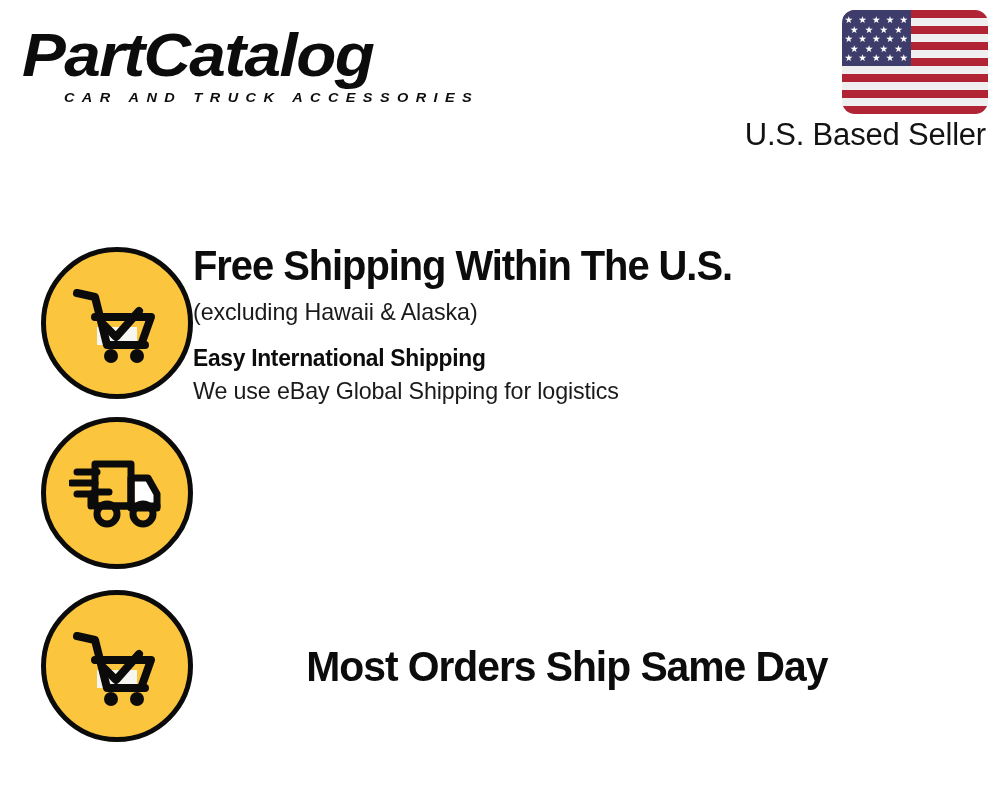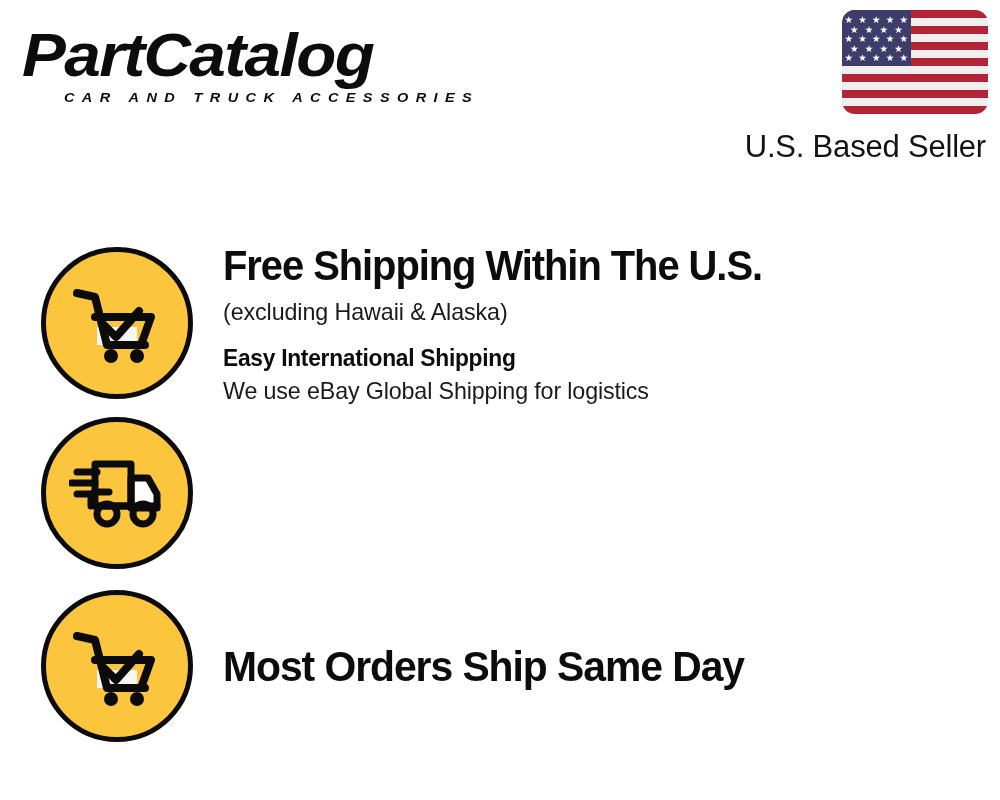--- a/index.html
+++ b/index.html
@@ -103,21 +103,21 @@
   }
   #flag-canton .star-row.r1 { top: 9%; }
   #flag-canton .star-row.r2 { top: 26%; padding: 0 7%; box-sizing: border-box; }
   #flag-canton .star-row.r3 { top: 43%; }
   #flag-canton .star-row.r4 { top: 60%; padding: 0 7%; box-sizing: border-box; }
   #flag-canton .star-row.r5 { top: 77%; }
 
   #seller-note {
     position: absolute;
     right: 14px;
-    top: 128px;
+    top: 116px;
     font-family: "Liberation Sans", sans-serif;
     font-weight: 400;
     font-size: 31px;
     line-height: 38px;
     letter-spacing: -0.2px;
     color: #131313;
     white-space: nowrap;
     text-align: right;
   }
 
@@ -130,41 +130,40 @@
   }
   .feature-row {
     position: absolute;
     left: 0;
     width: 1000px;
     display: flex;
     align-items: center;
   }
   #feature-row-0 { top: 72px;  height: 152px; }
   #feature-row-1 { top: 242px; height: 152px; }
-  #feature-row-2 { top: 415px; height: 152px; }
+  #feature-row-2 { top: 415px; height: 152px; text-align: center; }
 
   .feature-icon {
     position: relative;
     flex: 0 0 auto;
     margin-left: 41px;
     width: 152px;
     height: 152px;
     border-radius: 50%;
     background: #fbc63d;
     border: 5px solid #0b0b0b;
     box-sizing: border-box;
     display: flex;
     align-items: center;
     justify-content: center;
   }
   .feature-icon svg { display: block; }
 
   .feature-text {
     flex: 1 1 auto;
-    margin-left: 30px;
     padding-right: 20px;
   }
 
   .feature-headline {
     font-family: "Liberation Sans", sans-serif;
     font-weight: 700;
     font-size: 42px;
     line-height: 49px;
     letter-spacing: -1.1px;
     color: #0c0c0c;

